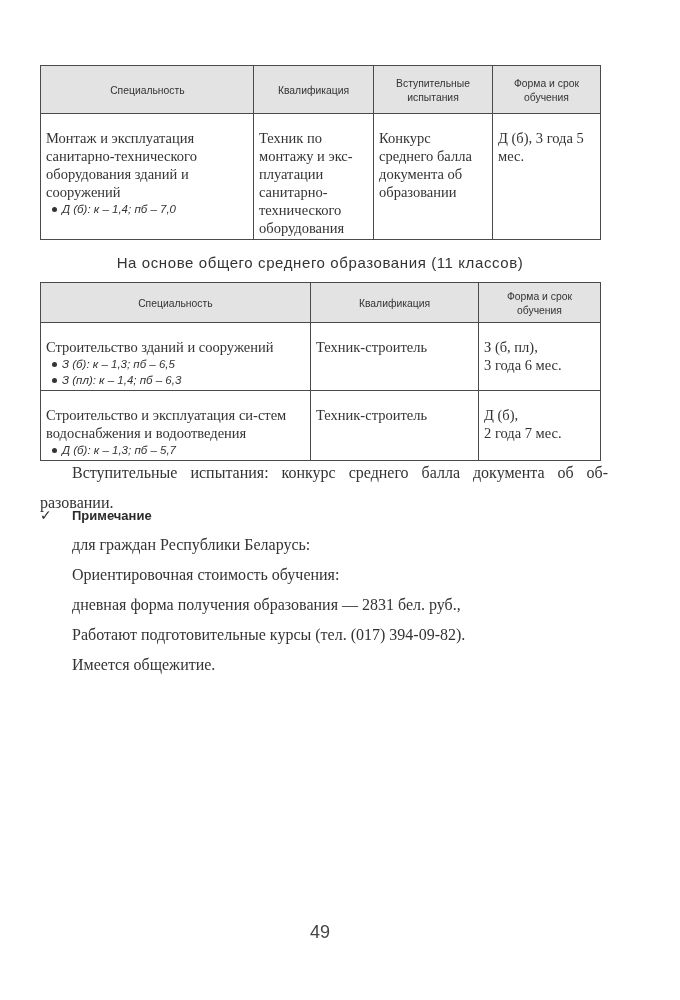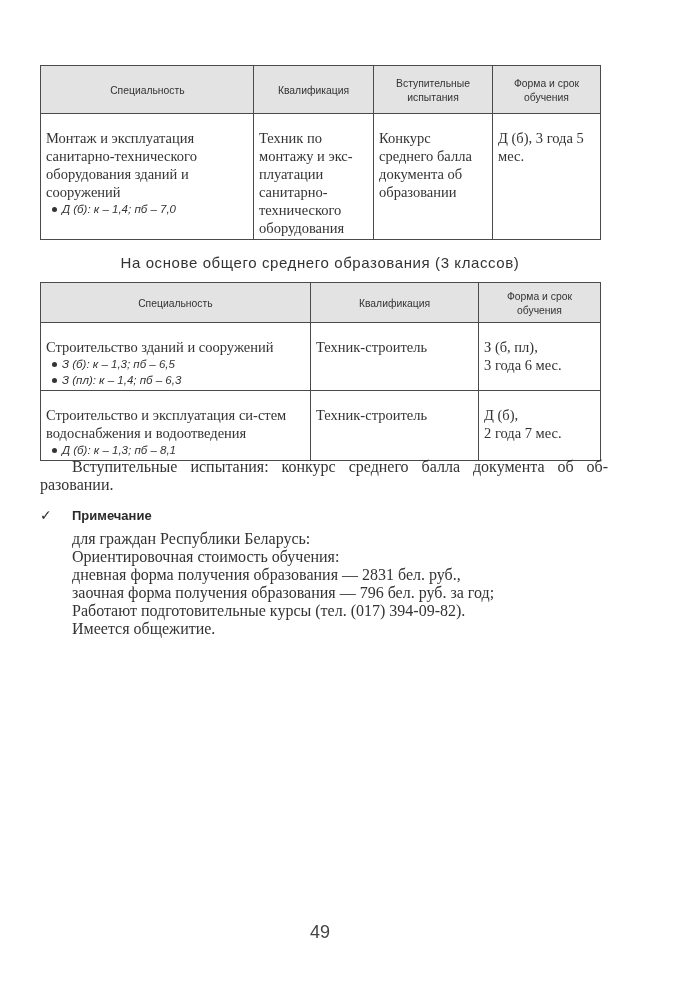--- a/index.html
+++ b/index.html
@@ -34,21 +34,21 @@
     border-radius: 50%; background: #333;
   }
   .section-title {
     position: absolute; top: 254px; left: 40px; width: 560px; text-align: center;
     font-family: "Liberation Sans", "DejaVu Sans", sans-serif; font-size: 15px;
     color: #333; letter-spacing: 0.6px;
   }
   .body-text {
     position: absolute; left: 40px; width: 568px;
     font-family: "Liberation Serif", "DejaVu Serif", serif; font-size: 16px;
-    line-height: 18px; color: #333;
+    line-height: 30px; color: #333;
   }
   .indent { text-indent: 32px; margin: 0; text-align: justify; }
   .plain { margin: 0; padding-left: 32px; }
   .note-head {
     position: absolute; left: 40px; top: 507px;
     font-family: "Liberation Sans", "DejaVu Sans", sans-serif; font-weight: bold;
     font-size: 13px; color: #2a2a2a;
   }
   .note-head .check { display: inline-block; width: 32px; font-weight: normal; font-size: 14px; }
   .page-num {
@@ -82,21 +82,21 @@
           <li>Д (б): к – 1,4; пб – 7,0</li>
         </ul>
       </td>
       <td>Техник по монтажу и экс-плуатации санитарно-технического оборудования</td>
       <td>Конкурс среднего балла документа об образовании</td>
       <td>Д (б), 3 года 5 мес.</td>
     </tr>
   </tbody>
 </table>
 
-<div class="section-title">На основе общего среднего образования (3 классов)</div>
+<div class="section-title">На основе общего среднего образования (11 классов)</div>
 
 <table class="doc" style="top:282px; left:40px; width:560px;">
   <colgroup>
     <col style="width:270px">
       <col style="width:168px">
       <col style="width:122px">
   </colgroup>
   <thead>
     <tr style="height:40px">
       <th><span>Специальность</span></th>
@@ -116,21 +116,21 @@
       <td>Техник-строитель</td>
       <td>
         <div>З (б, пл),</div>
         <div>3 года 6 мес.</div>
       </td>
     </tr>
     <tr style="height:66px">
       <td>
         <div>Строительство и эксплуатация си-стем водоснабжения и водоотведения</div>
         <ul class="bullets">
-          <li>Д (б): к – 1,3; пб – 8,1</li>
+          <li>Д (б): к – 1,3; пб – 5,7</li>
         </ul>
       </td>
       <td>Техник-строитель</td>
       <td>
         <div>Д (б),</div>
         <div>2 года 7 мес.</div>
       </td>
     </tr>
   </tbody>
 </table>
@@ -140,18 +140,17 @@
 </div>
 
 <div class="note-head">
   <span class="check">✓</span><span>Примечание</span>
 </div>
 
 <div class="body-text" style="top:530px;">
   <p class="plain">для граждан Республики Беларусь:</p>
   <p class="plain">Ориентировочная стоимость обучения:</p>
   <p class="plain">дневная форма получения образования — 2831 бел. руб.,</p>
-  <p class="plain">заочная форма получения образования — 796 бел. руб. за год;</p>
   <p class="plain">Работают подготовительные курсы (тел. (017) 394-09-82).</p>
   <p class="plain">Имеется общежитие.</p>
 </div>
 
 <div class="page-num">49</div>
 
 </body></html>

